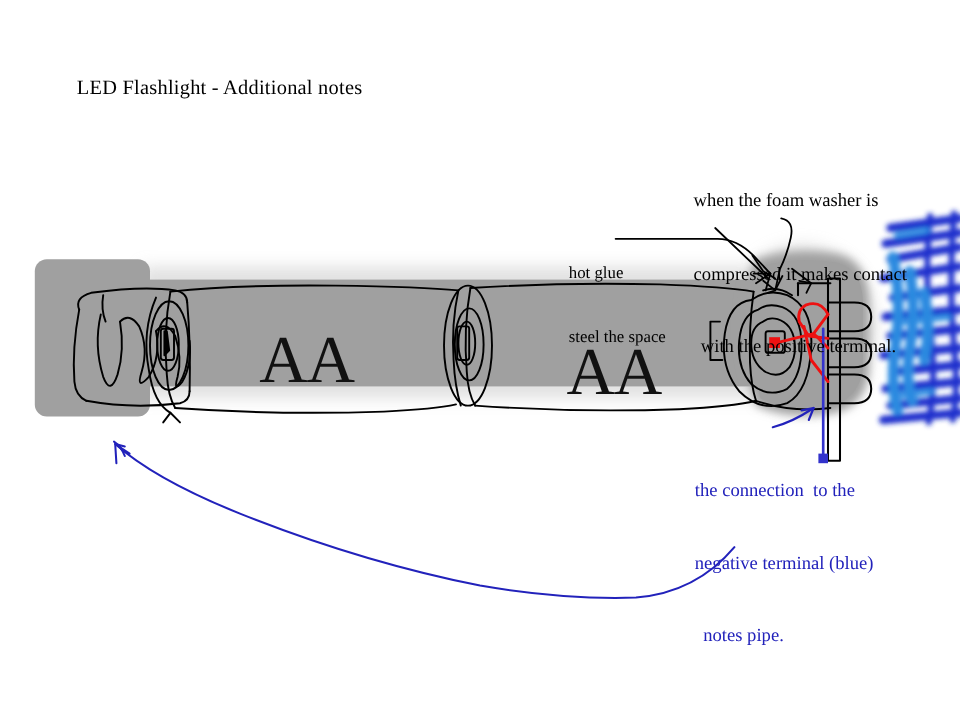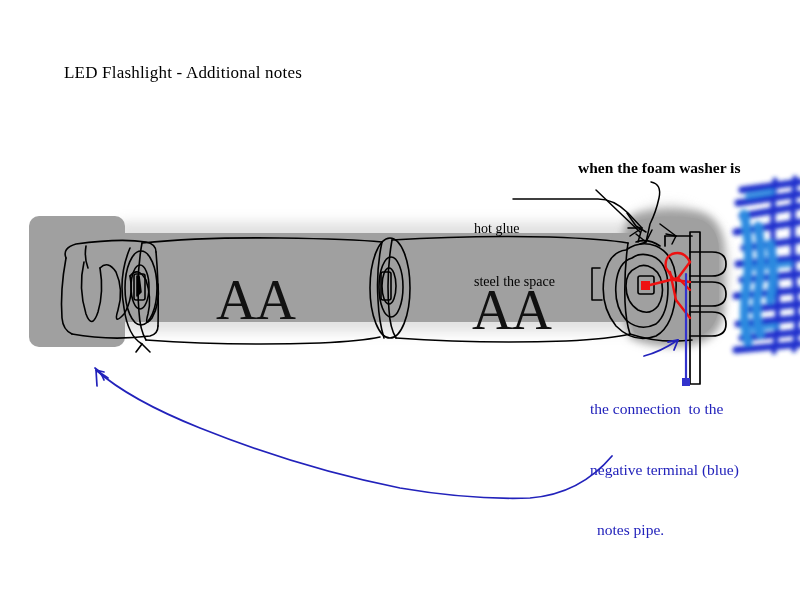--- a/index.html
+++ b/index.html
@@ -34,37 +34,37 @@
     top: 63px;
     font-size: 17px;
     letter-spacing: 0.2px;
   }
   #washer-note {
     left: 578px;
     top: 118px;
     font-size: 15.5px;
     line-height: 1.3;
   }
-  #washer-note .ln { display: block; font-weight: bold; }
+  #washer-note .ln { display: block; }
   #washer-note .ln.indent { padding-left: 6px; }
   #glue-note {
     left: 474px;
     top: 185px;
     font-size: 14px;
     line-height: 1.25;
   }
   #glue-note .ln { display: block; }
   #pipe-note {
     left: 579px;
     top: 359px;
     font-size: 15.5px;
     line-height: 1.3;
     color: #2222bb;
   }
-  #pipe-note .ln { display: block; margin-left: 11px; }
+  #pipe-note .ln { display: block; }
   #pipe-note .ln.indent { padding-left: 7px; }
   .aa-label {
     position: absolute;
     font-family: "Liberation Serif", "DejaVu Serif", serif;
     font-size: 56px;
     color: #111111;
     letter-spacing: -1px;
     white-space: pre;
     margin-top: 21px;
   }
@@ -245,20 +245,22 @@
       <path d="M96 370 L108 378 M96 370 L97 386 M96 370 L104 372"></path>
       <path d="M95 368 Q101 372 104 380"></path>
     </g>
 
   </svg>
 
   <div class="txt" id="title-text">LED Flashlight - Additional notes</div>
 
   <div class="txt" id="washer-note">
     <span class="ln">when the foam washer is</span>
+    <span class="ln">compressed it makes contact</span>
+    <span class="ln indent">with the positive terminal.</span>
   </div>
 
   <div class="txt" id="glue-note">
     <span class="ln">hot glue</span>
     <span class="ln">steel the space</span>
   </div>
 
   <div class="txt" id="pipe-note">
     <span class="ln">the connection  to the</span>
     <span class="ln">negative terminal (blue)</span>

